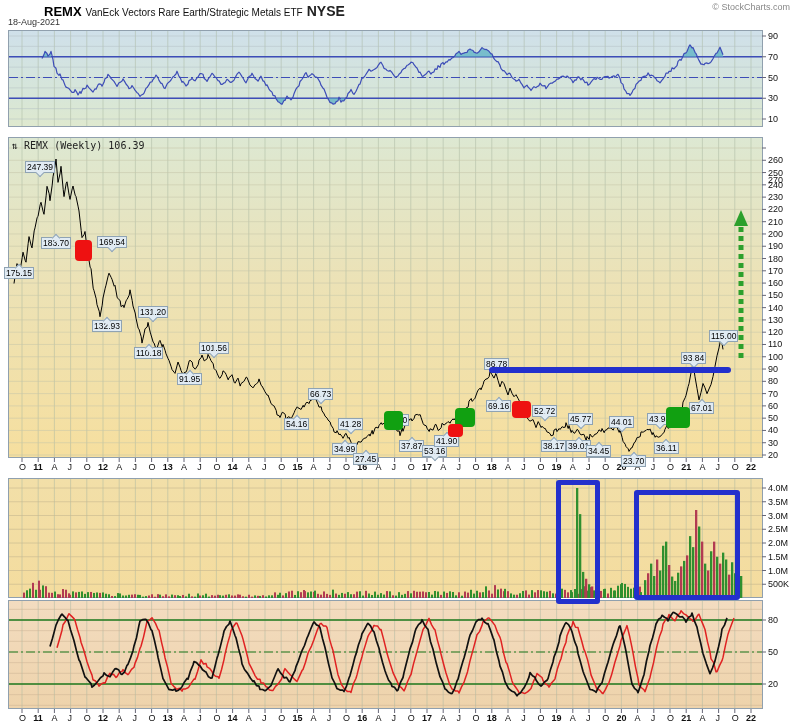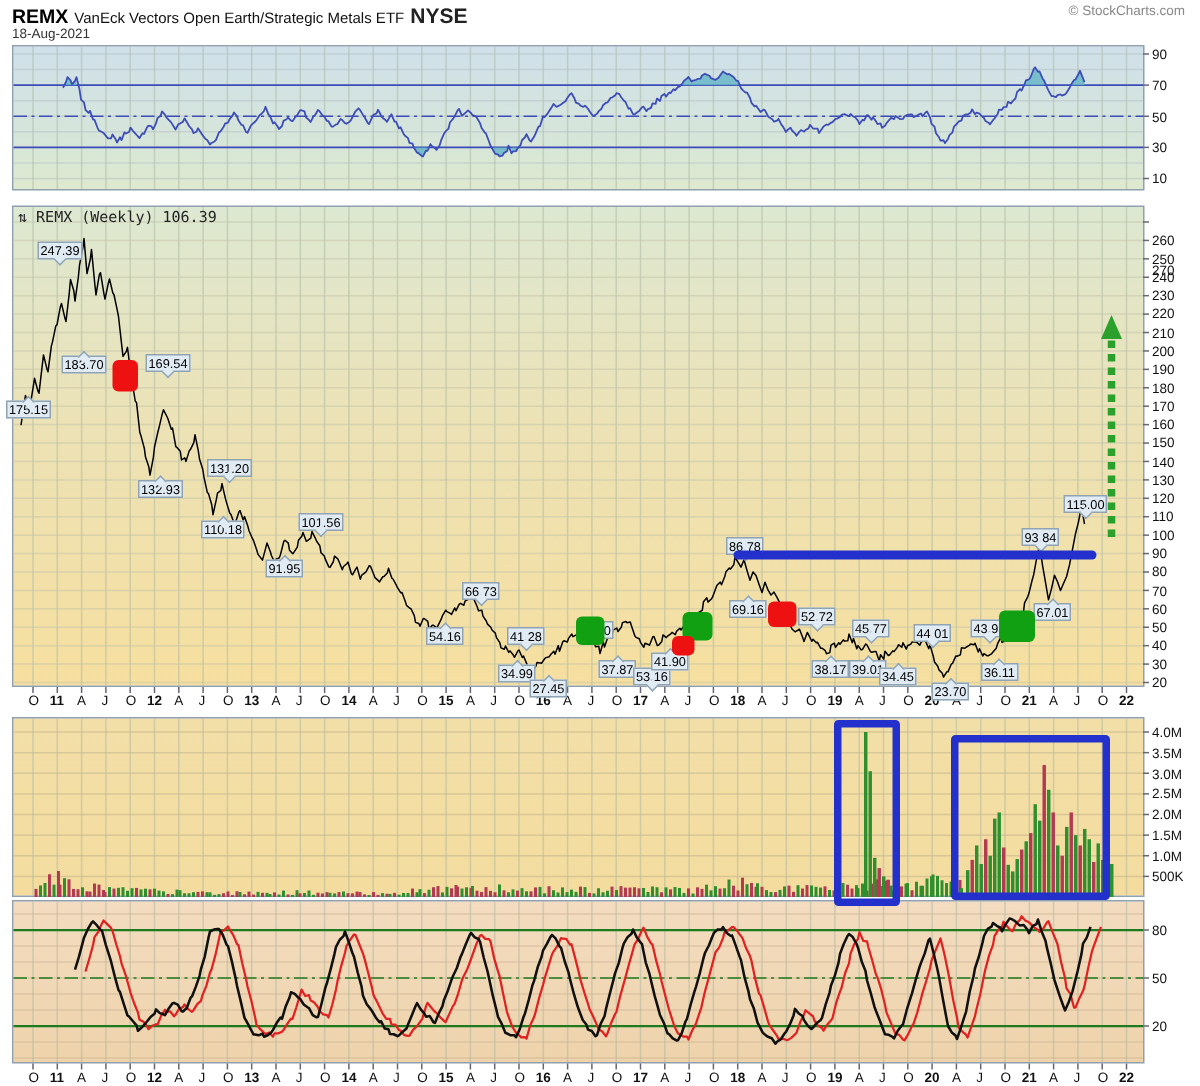--- a/index.html
+++ b/index.html
@@ -19,38 +19,38 @@
   .plab{position:absolute;font-size:8.5px;line-height:10px;background:#e1ebf3;border:1px solid #8fa3b3;padding:0 1px;color:#000;white-space:nowrap;}
   .plab i{position:absolute;left:50%;width:5px;height:5px;margin-left:-3px;background:#e1ebf3;border:1px solid #8fa3b3;transform:rotate(45deg);font-style:normal;}
   .plab.pu i{top:-3.5px;border-bottom:none;border-right:none;}
   .plab.pd i{bottom:-3.5px;border-top:none;border-left:none;}
   .marker{position:absolute;border-radius:4px;}
   .blue-line{position:absolute;border-radius:3px;}
   .blue-rect{position:absolute;border-radius:3px;background:transparent;box-sizing:border-box;}
   
   #hdr{position:absolute;left:0;top:0;width:800px;height:29px;}
   #title-row{position:absolute;left:8px;top:2px;white-space:nowrap;}
-  #ticker-symbol{font-size:13px;font-weight:bold;color:#000;}
+  #ticker-symbol{font-size:13px;font-weight:bold;color:#000;margin-left:36px;}
   #ticker-name{font-size:10px;color:#111;margin-left:4px;}
   #exchange{font-size:14px;color:#222;margin-left:4px;font-weight:bold;}
   #chart-date{position:absolute;left:8px;top:17px;font-size:9px;color:#333;}
   #copyright{position:absolute;right:10px;top:2px;font-size:9px;color:#888;}
   #quote{position:absolute;right:10px;top:14px;font-size:10px;color:#222;white-space:nowrap;}
   #quote b{color:#000;margin-left:7px;}
   #quote .neg{color:#cc0000;font-weight:bold;}
   #quote .arr{color:#cc0000;font-size:9px;}
 </style>
 </head>
 <body>
 
 <div id="stage">
 
   <div id="hdr">
     <div id="title-row">
-      <span id="ticker-symbol">REMX</span><span id="ticker-name">VanEck Vectors Open Earth/Strategic Metals ETF</span><span id="exchange">NYSE</span>
+      <span id="ticker-symbol">REMX</span><span id="ticker-name">VanEck Vectors Rare Earth/Strategic Metals ETF</span><span id="exchange">NYSE</span>
     </div>
     <div id="chart-date">18-Aug-2021</div>
     <div id="copyright">© StockCharts.com</div>
   </div>
 
   <div id="rsi-panel" class="panel"></div>
   <div id="price-panel" class="panel"></div>
   <div id="volume-panel" class="panel"></div>
   <div id="stoch-panel" class="panel"></div>
 

